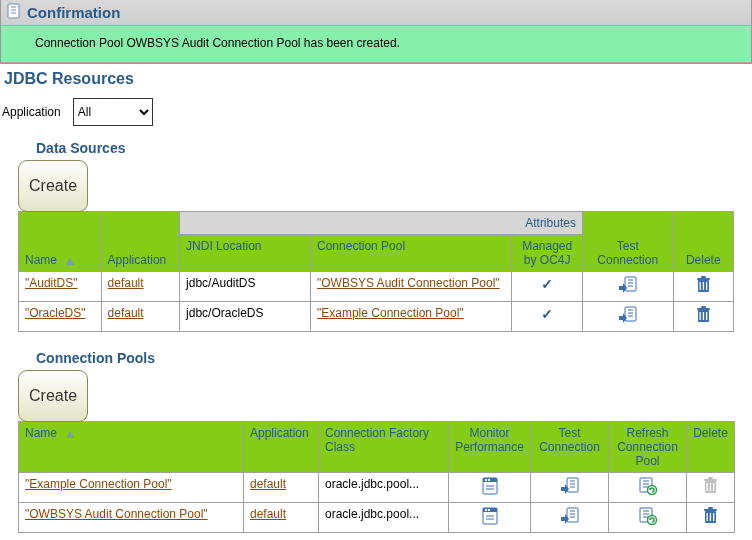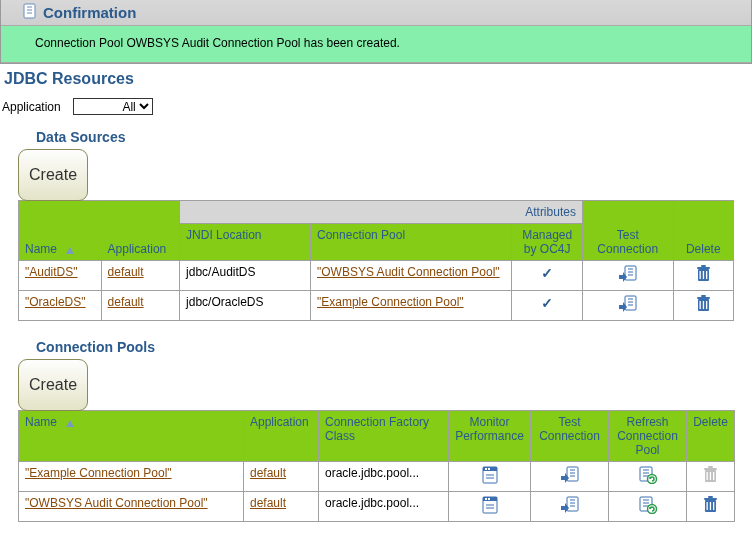--- a/index.html
+++ b/index.html
@@ -12,21 +12,21 @@
     width: 752px;
   }
   .confirm-box {
     border: 1px solid #999;
     border-top: none;
   }
   .confirm-header {
     display: flex;
     align-items: center;
     gap: 6px;
-    padding: 3px 6px 3px 22px;
+    padding: 3px 6px 3px 6px;
     background: linear-gradient(#d8d8d8, #cfcfcf);
     border-bottom: 1px solid #aaa;
   }
   .confirm-header .title {
     color: #2b5b8d;
     font-weight: bold;
     font-size: 15px;
   }
   .confirm-body {
     background: #86efac;
@@ -50,23 +50,22 @@
     display: flex;
     align-items: center;
     gap: 12px;
     padding: 8px 2px 4px 2px;
   }
   .field-row label { font-size: 12px; }
   select.app-select {
     font-size: 12px;
     border: 1px solid #333;
     background: #fff;
-    height: 17px;
+    height: 28px;
     min-width: 80px;
-    text-align: right;
   }
   .btn {
     display: inline-block;
     background: linear-gradient(#fefefe, #e4e4c8);
     border: 1px solid #8a8a5a;
     border-radius: 9px;
     padding: 16px 10px;
     font-size: 16px;
     cursor: pointer;
     color: #333;

